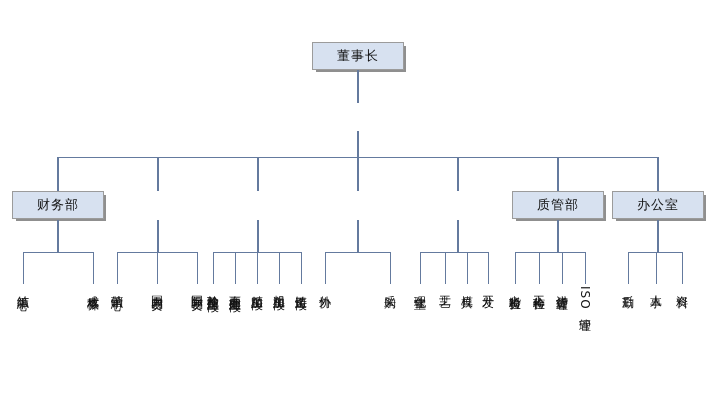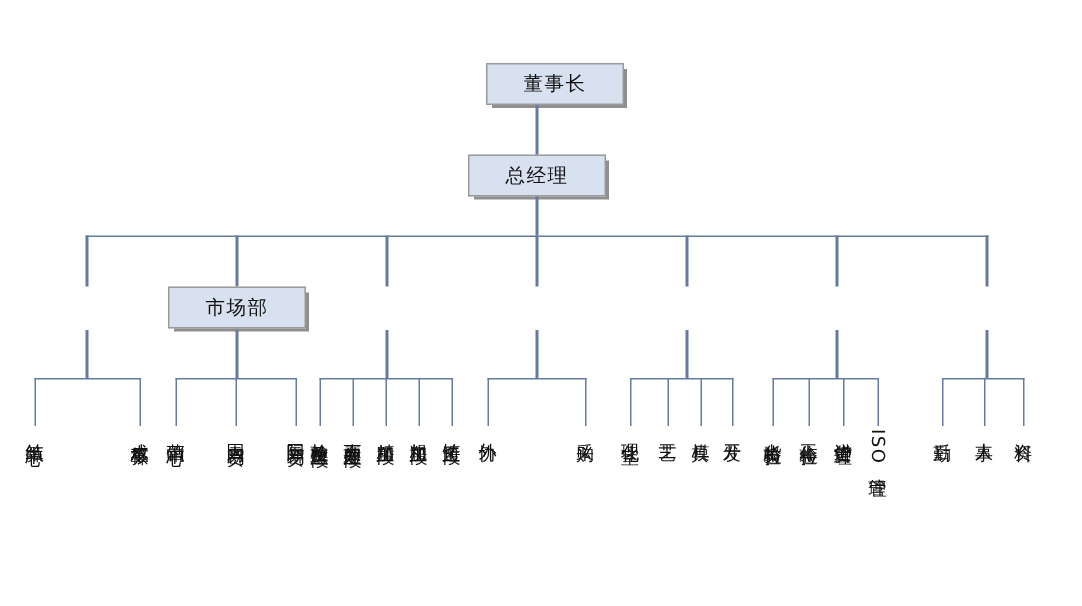--- a/index.html
+++ b/index.html
@@ -23,40 +23,43 @@
     writing-mode:vertical-lr;text-orientation:mixed;
     font-size:12px;line-height:14px;letter-spacing:1px;color:#111;
     white-space:nowrap;
   }
 </style>
 </head>
 <body>
 
 <div id="stage">
 
-  <div class="box" style="left:324px;top:42px">
+  <div class="box" style="left:312px;top:42px">
     <span class="box-label">董事长</span>
-  </div>
-  <div class="box" style="left:312px;top:103px">
-    <span class="box-label">总经理</span>
   </div>
 
   <div class="vl" style="left:357px;top:70px;height:33px"></div>
   <div class="vl" style="left:357px;top:131px;height:26px"></div>
   <div class="hl" style="left:57px;top:157px;width:602px"></div>
   <div class="vl" style="left:57px;top:157px;height:34px"></div>
   <div class="vl" style="left:157px;top:157px;height:34px"></div>
   <div class="vl" style="left:257px;top:157px;height:34px"></div>
   <div class="vl" style="left:357px;top:157px;height:34px"></div>
   <div class="vl" style="left:457px;top:157px;height:34px"></div>
   <div class="vl" style="left:557px;top:157px;height:34px"></div>
   <div class="vl" style="left:657px;top:157px;height:34px"></div>
 
-  <div class="box" style="left:112px;top:191px">
-    <span class="box-label">市场部</span>
+  <div class="box" style="left:12px;top:191px">
+    <span class="box-label">财务部</span>
+  </div>
+  <div class="box" style="left:512px;top:191px">
+    <span class="box-label">质管部</span>
+  </div>
+  <div class="box" style="left:612px;top:191px">
+    <span class="box-label">办公室</span>
   </div>
 
   <div class="vl" style="left:57px;top:220px;height:32px"></div>
   <div class="vl" style="left:157px;top:220px;height:32px"></div>
   <div class="vl" style="left:257px;top:220px;height:32px"></div>
   <div class="vl" style="left:357px;top:220px;height:32px"></div>
   <div class="vl" style="left:457px;top:220px;height:32px"></div>
   <div class="vl" style="left:557px;top:220px;height:32px"></div>
   <div class="vl" style="left:657px;top:220px;height:32px"></div>
 

